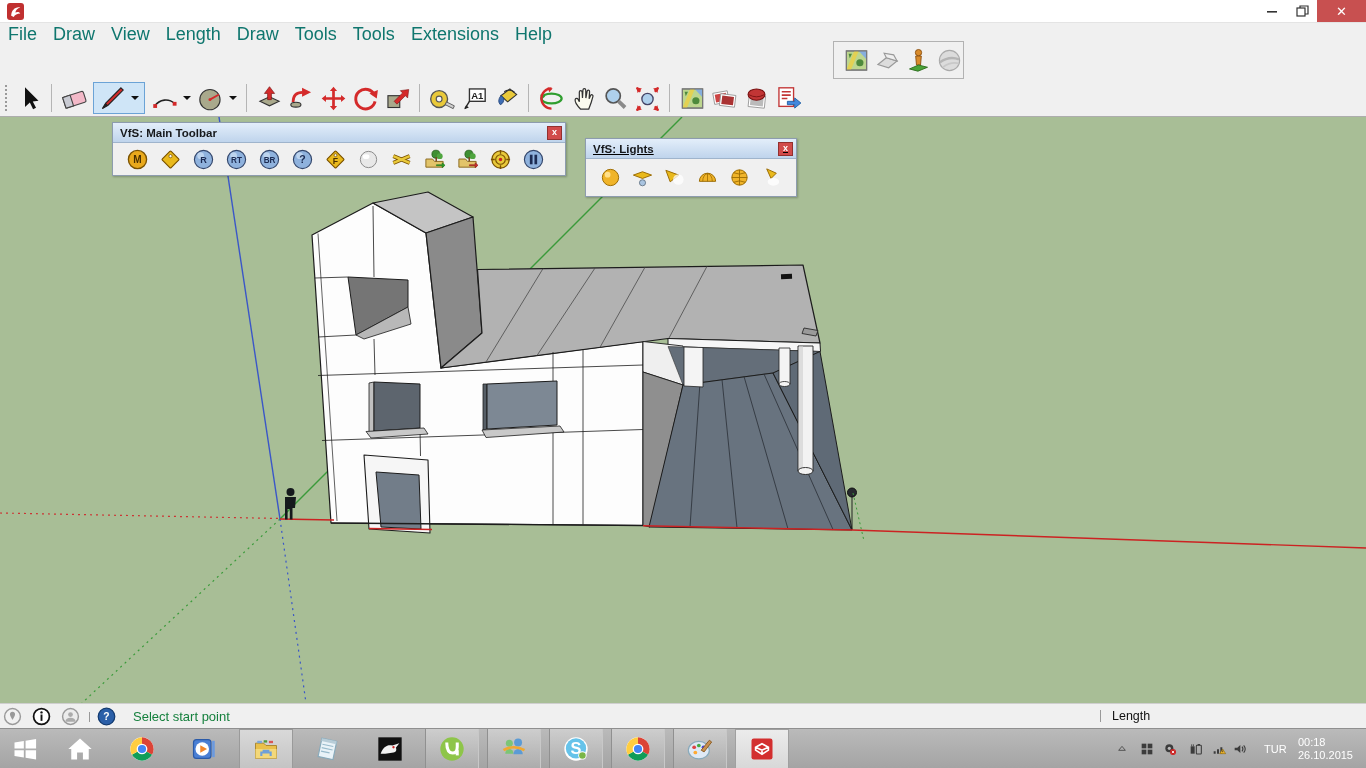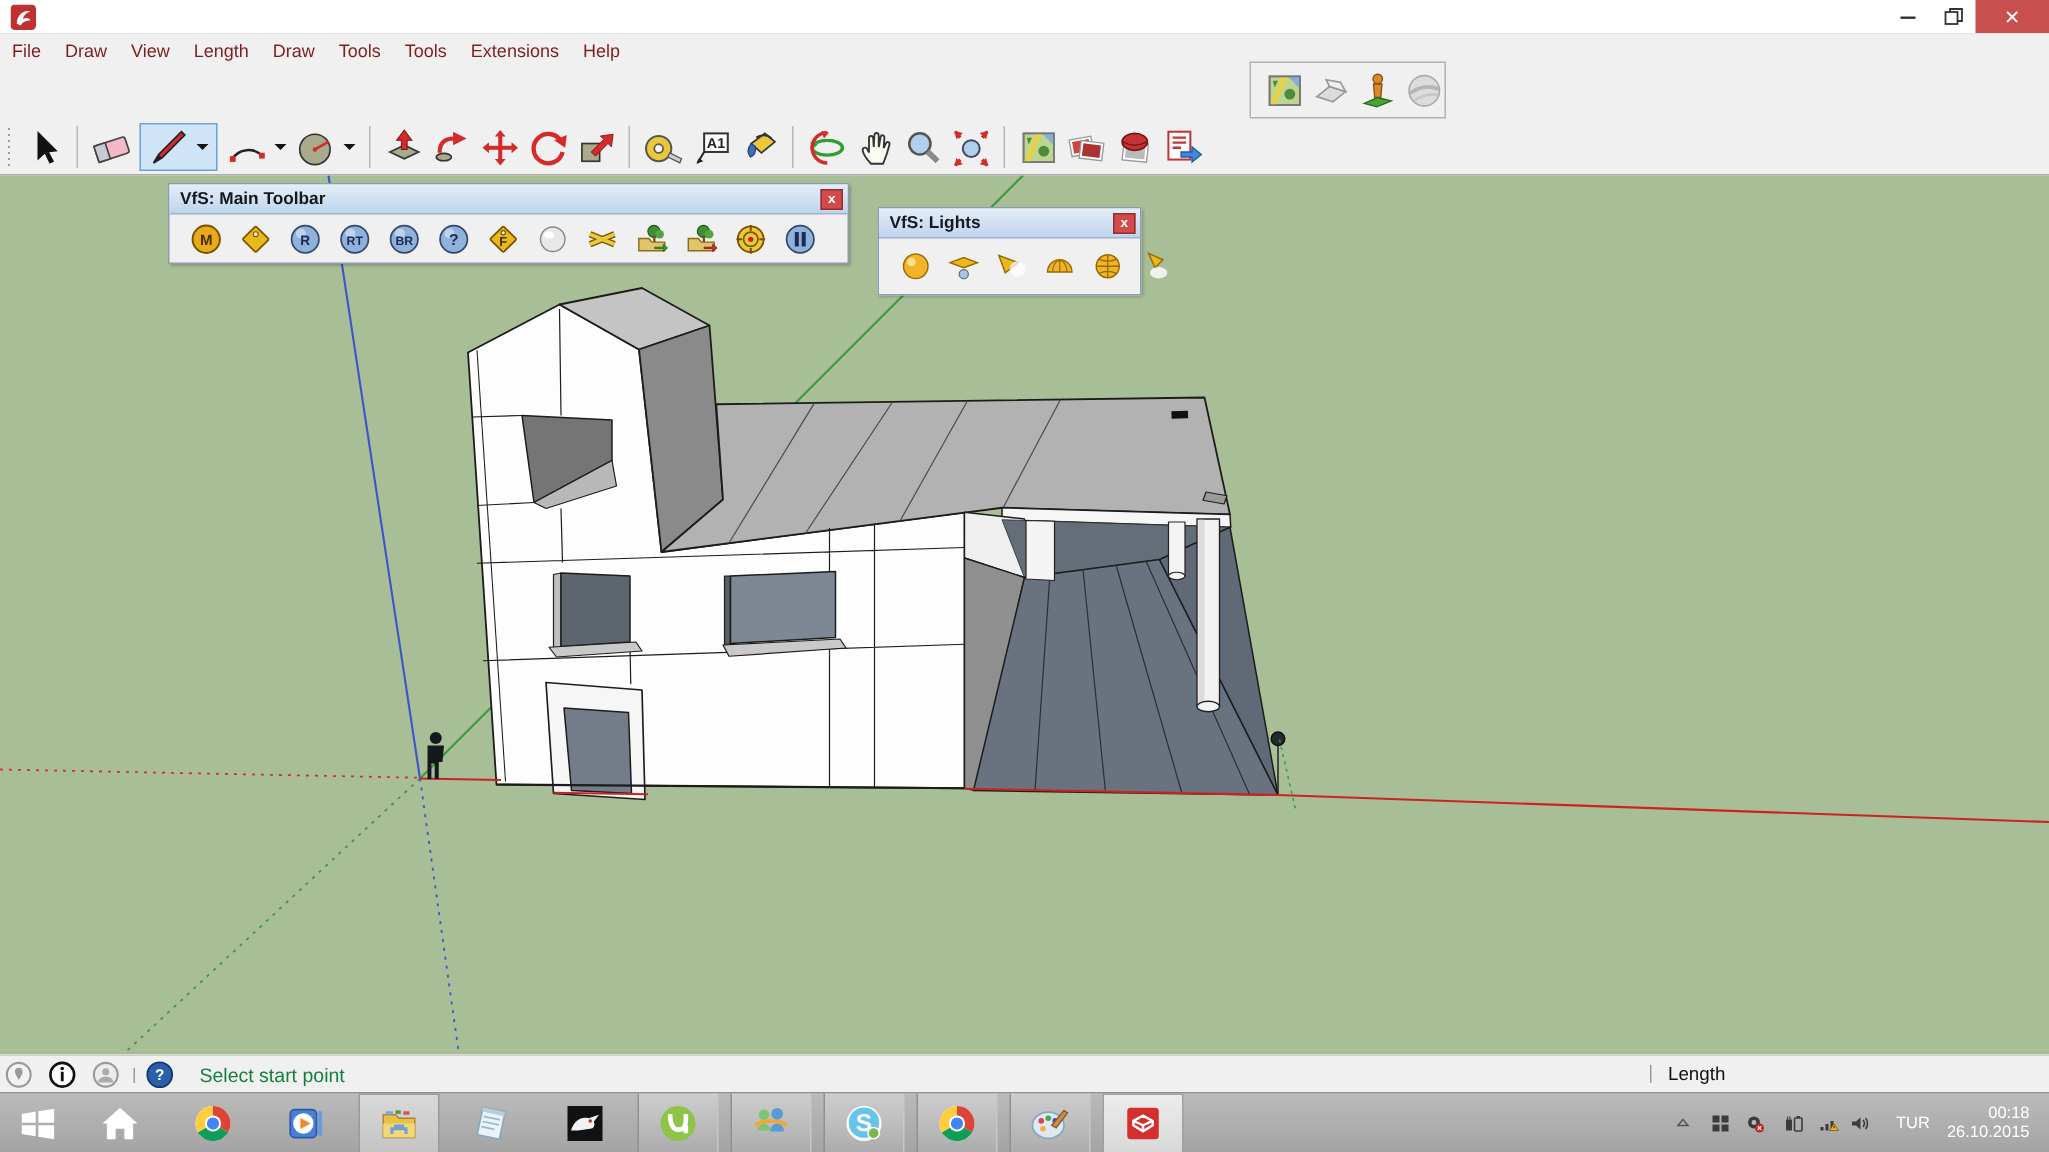--- a/index.html
+++ b/index.html
@@ -6,21 +6,21 @@
   html,body { width:1366px; height:768px; overflow:hidden; font-family:"Liberation Sans",sans-serif; background:#f0f0f0; }
   
   #titlebar { position:absolute; top:0; left:0; width:1366px; height:23px; background:#ffffff; border-bottom:1px solid #e4e4e4; }
   #app-logo { position:absolute; left:7px; top:3px; width:17px; height:17px; }
   #title-text { position:absolute; left:0; right:0; top:4px; text-align:center; font-size:13px; color:#1b1b1b; }
   #win-controls { position:absolute; right:0; top:0; height:22px; display:flex; }
   .wbtn { width:30px; height:22px; display:flex; align-items:center; justify-content:center; }
   #btn-close { width:49px; background:#c85050; color:#fff; font-size:13px; }
   
   #menubar { position:absolute; top:24px; left:0; width:1366px; height:20px; background:#f0f0f0; display:flex; align-items:center; padding-left:0; }
-  .menu-item { font-size:12px; color:#7f1d1d; padding:2px 8px; }
+  .menu-item { font-size:18px; color:#0f766e; padding:2px 8px; }
   
   #toolstrip { position:absolute; top:44px; left:0; width:1366px; height:73px; background:#f0f0f0; border-bottom:1px solid #adadad; }
   #main-tools { position:absolute; left:2px; top:36px; height:36px; display:flex; align-items:center; }
   .handle { width:4px; height:28px; margin:0 5px 0 2px; background-image:radial-gradient(#9a9a9a 0.9px, transparent 1px); background-size:4px 4px; }
   .ticon { width:30px; height:30px; margin:0 1px; display:flex; align-items:center; justify-content:center; }
   .ticon svg { width:27px; height:27px; }
   .dd { width:13px; height:30px; display:flex; align-items:center; justify-content:center; margin-right:1px;}
   .dd svg { width:12px; height:12px; }
   .tsep { width:1px; height:28px; background:#b5b5b5; margin:0 6px; }
   .selbox { display:flex; align-items:center; background:#cfe5f7; border:1px solid #6ba3d6; height:32px; padding:0 2px; margin:0 3px; }
@@ -31,40 +31,40 @@
   #viewport { position:absolute; top:117px; left:0; width:1366px; height:586px; background:#a8be96; }
   
   .vfswin { position:absolute; border:1px solid #8d9cae; background:#f0f0f0; box-shadow:1px 1px 2px rgba(0,0,0,0.25); }
   .vfstitle { height:20px; background:linear-gradient(#e3eefa,#bfd4ec); display:flex; align-items:center; padding:0 3px 0 7px; font-size:11.5px; font-weight:bold; color:#16181b; border-bottom:1px solid #9fb4cc; }
   .vfsclose { margin-left:auto; width:15px; height:14px; background:#d14b4b; border:1px solid #93302f; color:#fff; font-size:9px; font-weight:bold; display:flex; align-items:center; justify-content:center; line-height:1; }
   .vfsicons { display:flex; align-items:center; padding:0 8px; }
   .vfsicons .ticon { width:24px; height:24px; margin:0 4.5px; }
   .vfsicons .ticon svg { width:23px; height:23px; }
   #vfs-main { left:112px; top:5px; width:454px; height:54px; }
   #vfs-main .vfsicons { height:32px; }
-  #vfs-lights { left:585px; top:21px; width:176px; height:59px; }
+  #vfs-lights { left:585px; top:21px; width:212px; height:59px;text-decoration:underline; }
   #vfs-lights .vfsicons { height:37px; }
   
   #statusbar { position:absolute; top:703px; left:0; width:1366px; height:25px; background:#f0f0f0; border-top:1px solid #cfcfcf; }
   .sicon { position:absolute; top:3px; width:19px; height:19px; }
   #status-msg { position:absolute; left:133px; top:5px; font-size:13px; color:#15803d; }
   #len-sep { position:absolute; left:1100px; top:6px; width:1px; height:12px; background:#999; }
   #length-label { position:absolute; left:1112px; top:5px; font-size:12.5px; color:#111; }
   #length-box { position:absolute; left:1160px; top:2px; width:200px; height:21px; background:#fff; border:1px solid #7a7a7a; font-size:12.5px; color:#111; padding:0 0 0 7px; font-family:"Liberation Sans",sans-serif; }
   
   #taskbar { position:absolute; top:728px; left:0; width:1366px; height:40px; background:linear-gradient(#bababa,#a4a4a4); border-top:1px solid #8f8f8f; }
   .tbtn { position:absolute; top:0px; width:54px; height:40px; display:flex; align-items:center; justify-content:center; }
   .tbtn svg { width:28px; height:28px; }
   .tbtn.framed { border-left:1px solid #909090; border-right:1px solid #c8c8c8; background:linear-gradient(rgba(255,255,255,0.28),rgba(255,255,255,0.08)); }
   .tbtn.open { background:linear-gradient(#d9d9d9,#c4c4c4); border:1px solid #9a9a9a; }
   .tbtn.active { background:linear-gradient(#ececec,#d8d8d8); border:1px solid #a0a0a0; }
   .tricon { position:absolute; top:12px; width:16px; height:16px; }
   .tricon svg { width:16px; height:16px; }
   #tray-lang { position:absolute; left:1264px; top:14px; font-size:11px; color:#fff; }
-  #tray-clock { position:absolute; right:13px; top:7px; text-align:right; font-size:11px; color:#fff; line-height:13px; }
+  #tray-clock { position:absolute; right:13px; top:7px; text-align:left; font-size:11px; color:#fff; line-height:13px; }
 </style>
 </head>
 <body>
 
 <div id="titlebar">
   <span id="app-logo">
     <svg viewBox="0 0 17 17">
         <rect width="17" height="17" rx="3" fill="#c03030"></rect>
         <path d="M4.2 12.8 C4.2 7 9 3.2 13.3 4.6 C10.4 5.4 8.6 7.4 8.4 9.6 C10.4 8.4 12.8 9 13.3 10.6 C10.4 10.6 7.6 11.8 6.8 14 Z" fill="#fff"></path>
       </svg>

